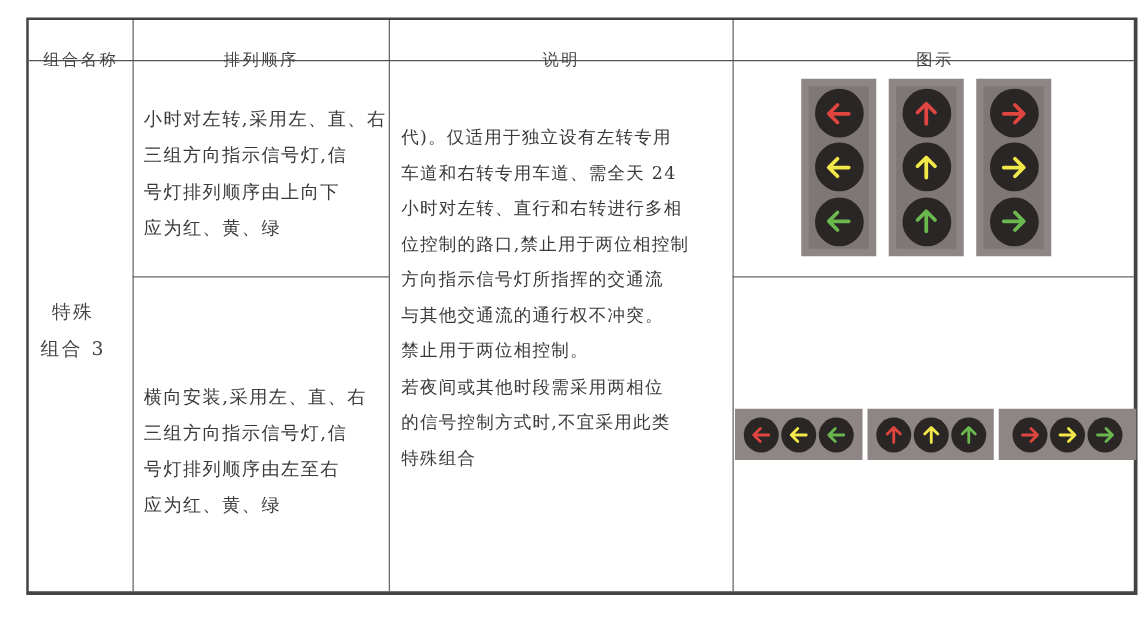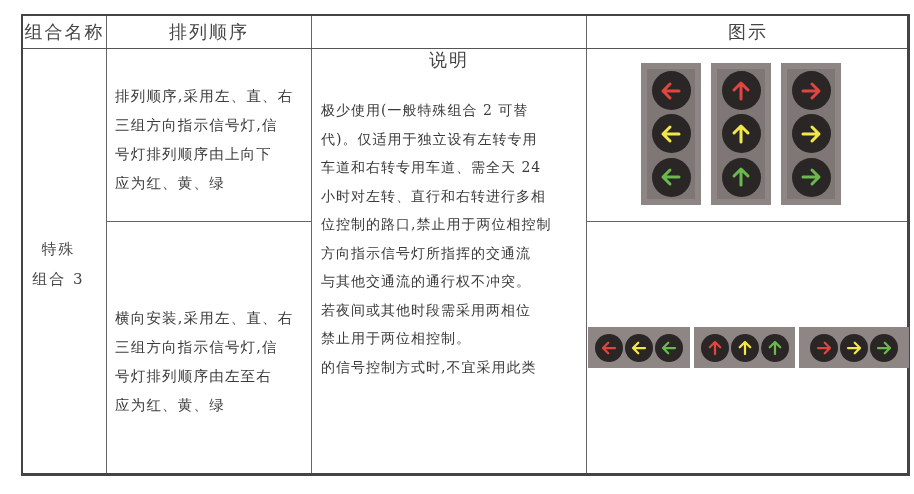--- a/index.html
+++ b/index.html
@@ -2,22 +2,22 @@
 <html><head>
 <meta charset="utf-8">
 <style>
   html, body { margin: 0; padding: 0; background: #ffffff; }
   body { width: 914px; height: 494px; position: relative; overflow: hidden;
          font-family: "DejaVu Serif", "Liberation Serif", serif; color: #333; }
   .table { position: absolute; left: 21px; top: 14px; width: 889px; height: 462px;
            border: 2px solid #444; border-right-width: 3px; border-bottom-width: 3px; box-sizing: border-box; }
   .vline { position: absolute; top: 0; bottom: 0; width: 1px; background: #666; }
   .hline { position: absolute; height: 1px; background: #666; }
-  .hdr { position: absolute; top: 0; height: 32px; display: flex; align-items: center;
-         justify-content: center; font-size: 18px; letter-spacing: 2px; color: #444; }
+  .hdr { position: absolute; top: 16px; height: 32px; display: flex; align-items: center;
+         justify-content: center; font-size: 13px; letter-spacing: 2px; color: #444; }
   .cell-text { position: absolute; font-size: 14.5px; line-height: 29px; color: #3a3a3a; letter-spacing: 1.2px; }
   .name-cell { position: absolute; left: 0; width: 71px; top: 218px; text-align: center;
                font-size: 15px; line-height: 30px; color: #444; letter-spacing: 2px; }
   .housing-v { position: absolute; width: 60px; height: 142px; background: #8e8585;
                display: flex; flex-direction: column; align-items: center; justify-content: space-around;
                padding: 6px 0; box-sizing: border-box; }
   .housing-v .inner { position: absolute; left: 6px; right: 6px; top: 6px; bottom: 6px; background: #7f7676; }
   .housing-h { position: absolute; height: 41px; background: #8e8585; display: flex;
                align-items: center; justify-content: center; gap: 2px; box-sizing: border-box; }
   .lamp { position: relative; border-radius: 50%; background: #2a2626; display: flex;
@@ -35,53 +35,53 @@
   <div class="vline" style="left:288px;"></div>
   <div class="vline" style="left:563px;"></div>
 
   <div class="hline" style="left:0;right:0;top:32px;background:#555;"></div>
 
   <div class="hline" style="left:83px;width:206px;top:205px;"></div>
   <div class="hline" style="left:563px;right:0;top:205px;"></div>
 
   <div class="hdr" style="left:0;width:83px;">组合名称</div>
   <div class="hdr" style="left:84px;width:204px;">排列顺序</div>
-  <div class="hdr" style="left:289px;width:274px;margin-top:28px;">说明</div>
+  <div class="hdr" style="left:289px;width:274px;">说明</div>
   <div class="hdr" style="left:564px;width:322px;font-family:Liberation Mono, monospace;">图示</div>
 
   <div class="name-cell">
     <div>特殊</div>
     <div>组合 3</div>
   </div>
 
   <div class="cell-text" style="left:92px;top:66px;width:195px;">
-    <div>排列顺序,采用左、直、右</div>
+    <div>小时对左转,采用左、直、右</div>
     <div>三组方向指示信号灯,信</div>
     <div>号灯排列顺序由上向下</div>
     <div>应为红、黄、绿</div>
   </div>
 
   <div class="cell-text" style="left:92px;top:288px;width:195px;">
     <div>横向安装,采用左、直、右</div>
     <div>三组方向指示信号灯,信</div>
     <div>号灯排列顺序由左至右</div>
     <div>应为红、黄、绿</div>
   </div>
 
   <div class="cell-text" style="left:298px;top:80px;width:262px;font-size:14px;letter-spacing:1px;line-height:28.5px;">
-    <div>极少使用(一般特殊组合 2 可替</div>
     <div>代)。仅适用于独立设有左转专用</div>
     <div>车道和右转专用车道、需全天 24</div>
     <div>小时对左转、直行和右转进行多相</div>
     <div>位控制的路口,禁止用于两位相控制</div>
     <div>方向指示信号灯所指挥的交通流</div>
     <div>与其他交通流的通行权不冲突。</div>
+    <div>禁止用于两位相控制。</div>
     <div>若夜间或其他时段需采用两相位</div>
-    <div>禁止用于两位相控制。</div>
     <div>的信号控制方式时,不宜采用此类</div>
+    <div>特殊组合</div>
   </div>
 </div>
 
 <svg width="0" height="0" style="position:absolute">
   <defs>
     <symbol id="arrow-left" viewBox="0 0 24 24">
         <path d="M20 12 H5 M11 5 L4 12 L11 19" fill="none" stroke="currentColor" stroke-width="3" stroke-linecap="round" stroke-linejoin="round"></path>
       </symbol>
     <symbol id="arrow-right" viewBox="0 0 24 24">
         <path d="M4 12 H19 M13 5 L20 12 L13 19" fill="none" stroke="currentColor" stroke-width="3" stroke-linecap="round" stroke-linejoin="round"></path>

